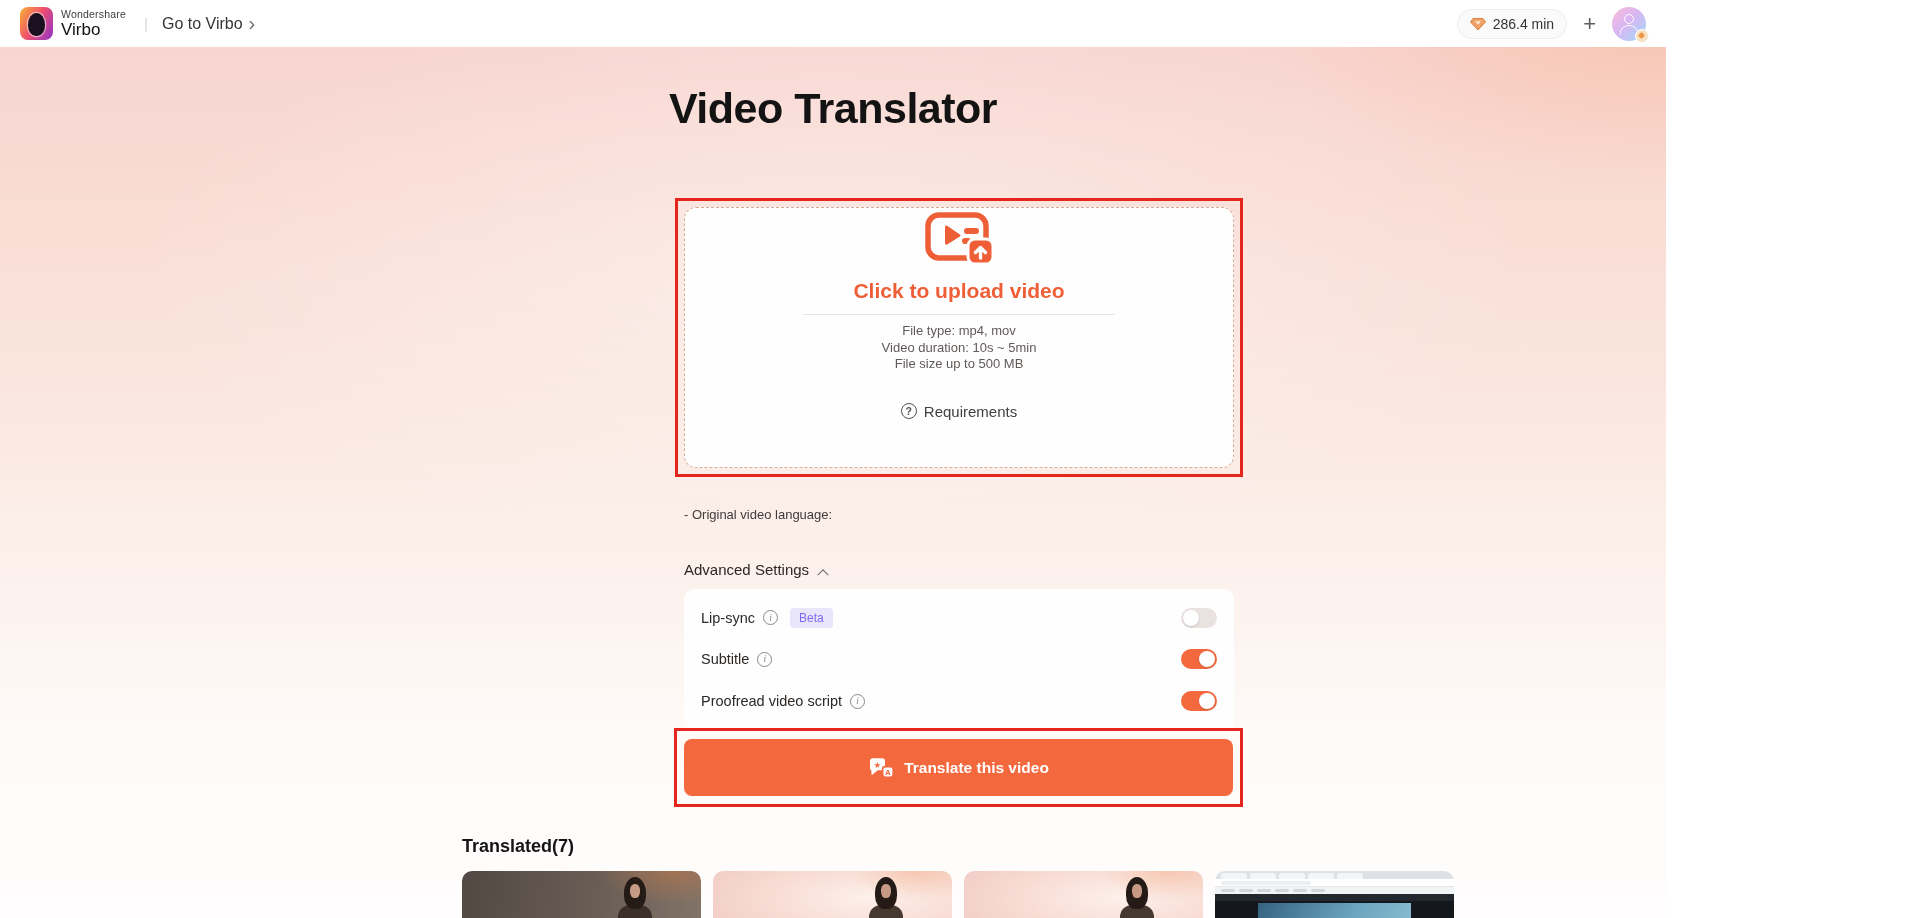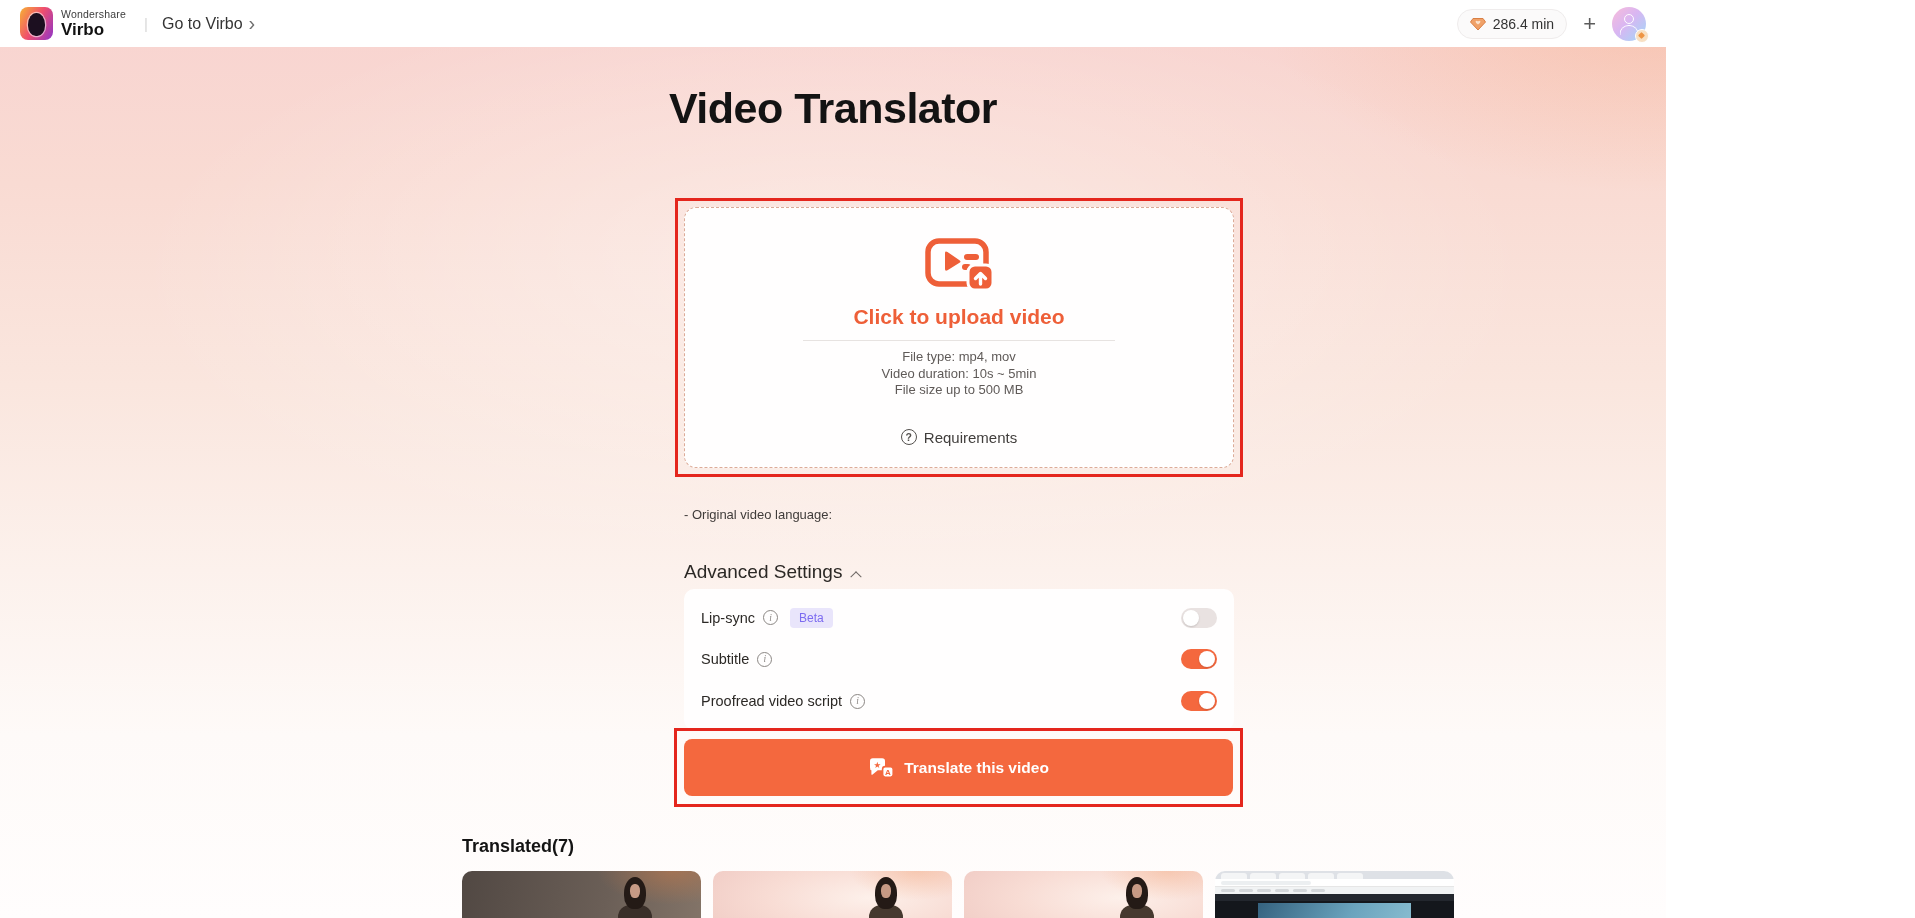--- a/index.html
+++ b/index.html
@@ -15,21 +15,21 @@
   
   header { position:absolute; left:0; top:0; width:100%; height:47px; background:#fff;
     display:flex; align-items:center; padding:0 20px; z-index:5; }
   .brand { display:flex; align-items:center; gap:8px; cursor:pointer; }
   .logo-sq { width:33px; height:33px; border-radius:8px; position:relative; overflow:hidden;
     background:linear-gradient(120deg,#f7b233 0%,#ef4e6e 48%,#8e34c9 100%); }
   .logo-head { position:absolute; left:8px; top:6px; width:17px; height:23px;
     background:#1c0f20; border-radius:50% 50% 46% 46%; box-shadow:0 0 0 1.3px rgba(255,255,255,.55); }
   .brand-text { display:flex; flex-direction:column; line-height:1; }
   .brand-top { font-size:10.5px; color:#3c3c3c; letter-spacing:.2px; }
-  .brand-bottom { font-size:17px; font-weight:700; color:#121212; margin-top:2px; }
+  .brand-bottom { font-size:17px; font-weight:400; color:#121212; margin-top:2px; }
   .hdr-divider { color:#d8d8d8; font-size:15px; margin:0 14px 0 18px; }
   .goto { display:flex; align-items:center; gap:6px; font-size:16px; color:#343434; cursor:pointer; text-decoration:none; }
   .chev-right-glyph { font-size:20px; color:#6d6d6d; line-height:1; margin-top:-2px; }
   .hdr-right { margin-left:auto; display:flex; align-items:center; gap:10px; }
   .credits-pill { display:flex; align-items:center; gap:7px; height:30px; padding:0 12px;
     background:#fbfafa; border:1px solid #efecec; border-radius:16px; cursor:pointer; }
   .credits-pill span { font-size:14px; color:#333; }
   .add-btn { background:none; border:none; font-size:22px; color:#5c5c5c; cursor:pointer;
     line-height:1; padding:0 6px; font-family:inherit; }
   .avatar { position:relative; width:34px; height:34px; border-radius:50%; cursor:pointer;
@@ -51,21 +51,21 @@
     font-size:16px; color:#57504d; white-space:nowrap; }
 
   
   .annot { position:absolute; border:3px solid #e4261d; }
   .annot-upload { left:675px; top:198px; width:568px; height:279px; }
   .annot-btn { left:674px; top:728px; width:569px; height:79px; }
 
   
   .upload-card { position:absolute; left:6px; top:6px; width:550px; height:261px;
     background:#fffefe; border:1px dashed #dcab98; border-radius:12px; cursor:pointer;
-    display:flex; flex-direction:column; align-items:center; padding-top:26px; }
+    display:flex; flex-direction:column; align-items:center; }
   .upload-cta { font-size:21px; font-weight:700; color:#ee5f38; margin-top:13px; }
   .u-div { width:312px; height:1px; background:#e7e3e1; margin:11px 0 8px; }
   .u-info { font-size:13px; color:#5f5a58; line-height:16.5px; text-align:center; }
   .req { display:flex; align-items:center; gap:7px; margin-top:30px; cursor:pointer; }
   .q-icon { width:16px; height:16px; border:1.3px solid #53504d; border-radius:50%;
     font-size:10.5px; color:#53504d; display:flex; align-items:center; justify-content:center; font-weight:700; }
   .req-label { font-size:15px; color:#413e3c; }
 
   
   .lang-row { position:absolute; left:684px; top:507px; width:550px; display:flex; justify-content:space-between; }
@@ -78,21 +78,21 @@
     box-shadow:inset 0 0 0 1px rgba(0,0,0,.08); }
   .flag-us { background:repeating-linear-gradient(180deg,#c0392b 0 1.6px,#f4f0ef 1.6px 3.2px); }
   .flag-us::before { content:""; position:absolute; left:0; top:0; width:9px; height:7.5px; background:#3c3b6e; }
   .flag-es { background:linear-gradient(180deg,#c8102e 0 25%,#f7c325 25% 75%,#c8102e 75% 100%); }
   .flag-es::before { content:""; position:absolute; left:4px; top:5px; width:3px; height:4.5px; background:#b2452c; }
   .chev-down { width:8px; height:8px; border-right:1.6px solid #9b9492; border-bottom:1.6px solid #9b9492;
     transform:rotate(45deg) translate(-1px,-1px); margin-left:auto; }
 
   
   .adv-hdr { position:absolute; left:684px; top:561px; display:flex; align-items:center; gap:10px;
-    cursor:pointer; font-size:19px; color:#2b2825; }
+    cursor:pointer; font-size:15px; color:#2b2825; }
   .chev-up { width:8px; height:8px; border-right:1.6px solid #6e6864; border-bottom:1.6px solid #6e6864;
     transform:rotate(-135deg) translate(-2px,-2px); margin-top:4px; }
   .settings-card { position:absolute; left:684px; top:589px; width:550px; height:141px;
     background:#fffefe; border-radius:10px; padding:8px 17px; display:flex; flex-direction:column; justify-content:space-around; }
   .set-row { display:flex; align-items:center; gap:8px; }
   .set-label { font-size:14.5px; color:#2c2926; }
   .info-icon { width:15px; height:15px; border:1.1px solid #8b8784; border-radius:50%;
     font-size:9.5px; color:#8b8784; display:flex; align-items:center; justify-content:center;
     font-family:"Liberation Serif",serif; font-style:italic; }
   .beta-badge { background:#e9e5fb; color:#7c6bf0; font-size:12px; padding:3px 9px;

